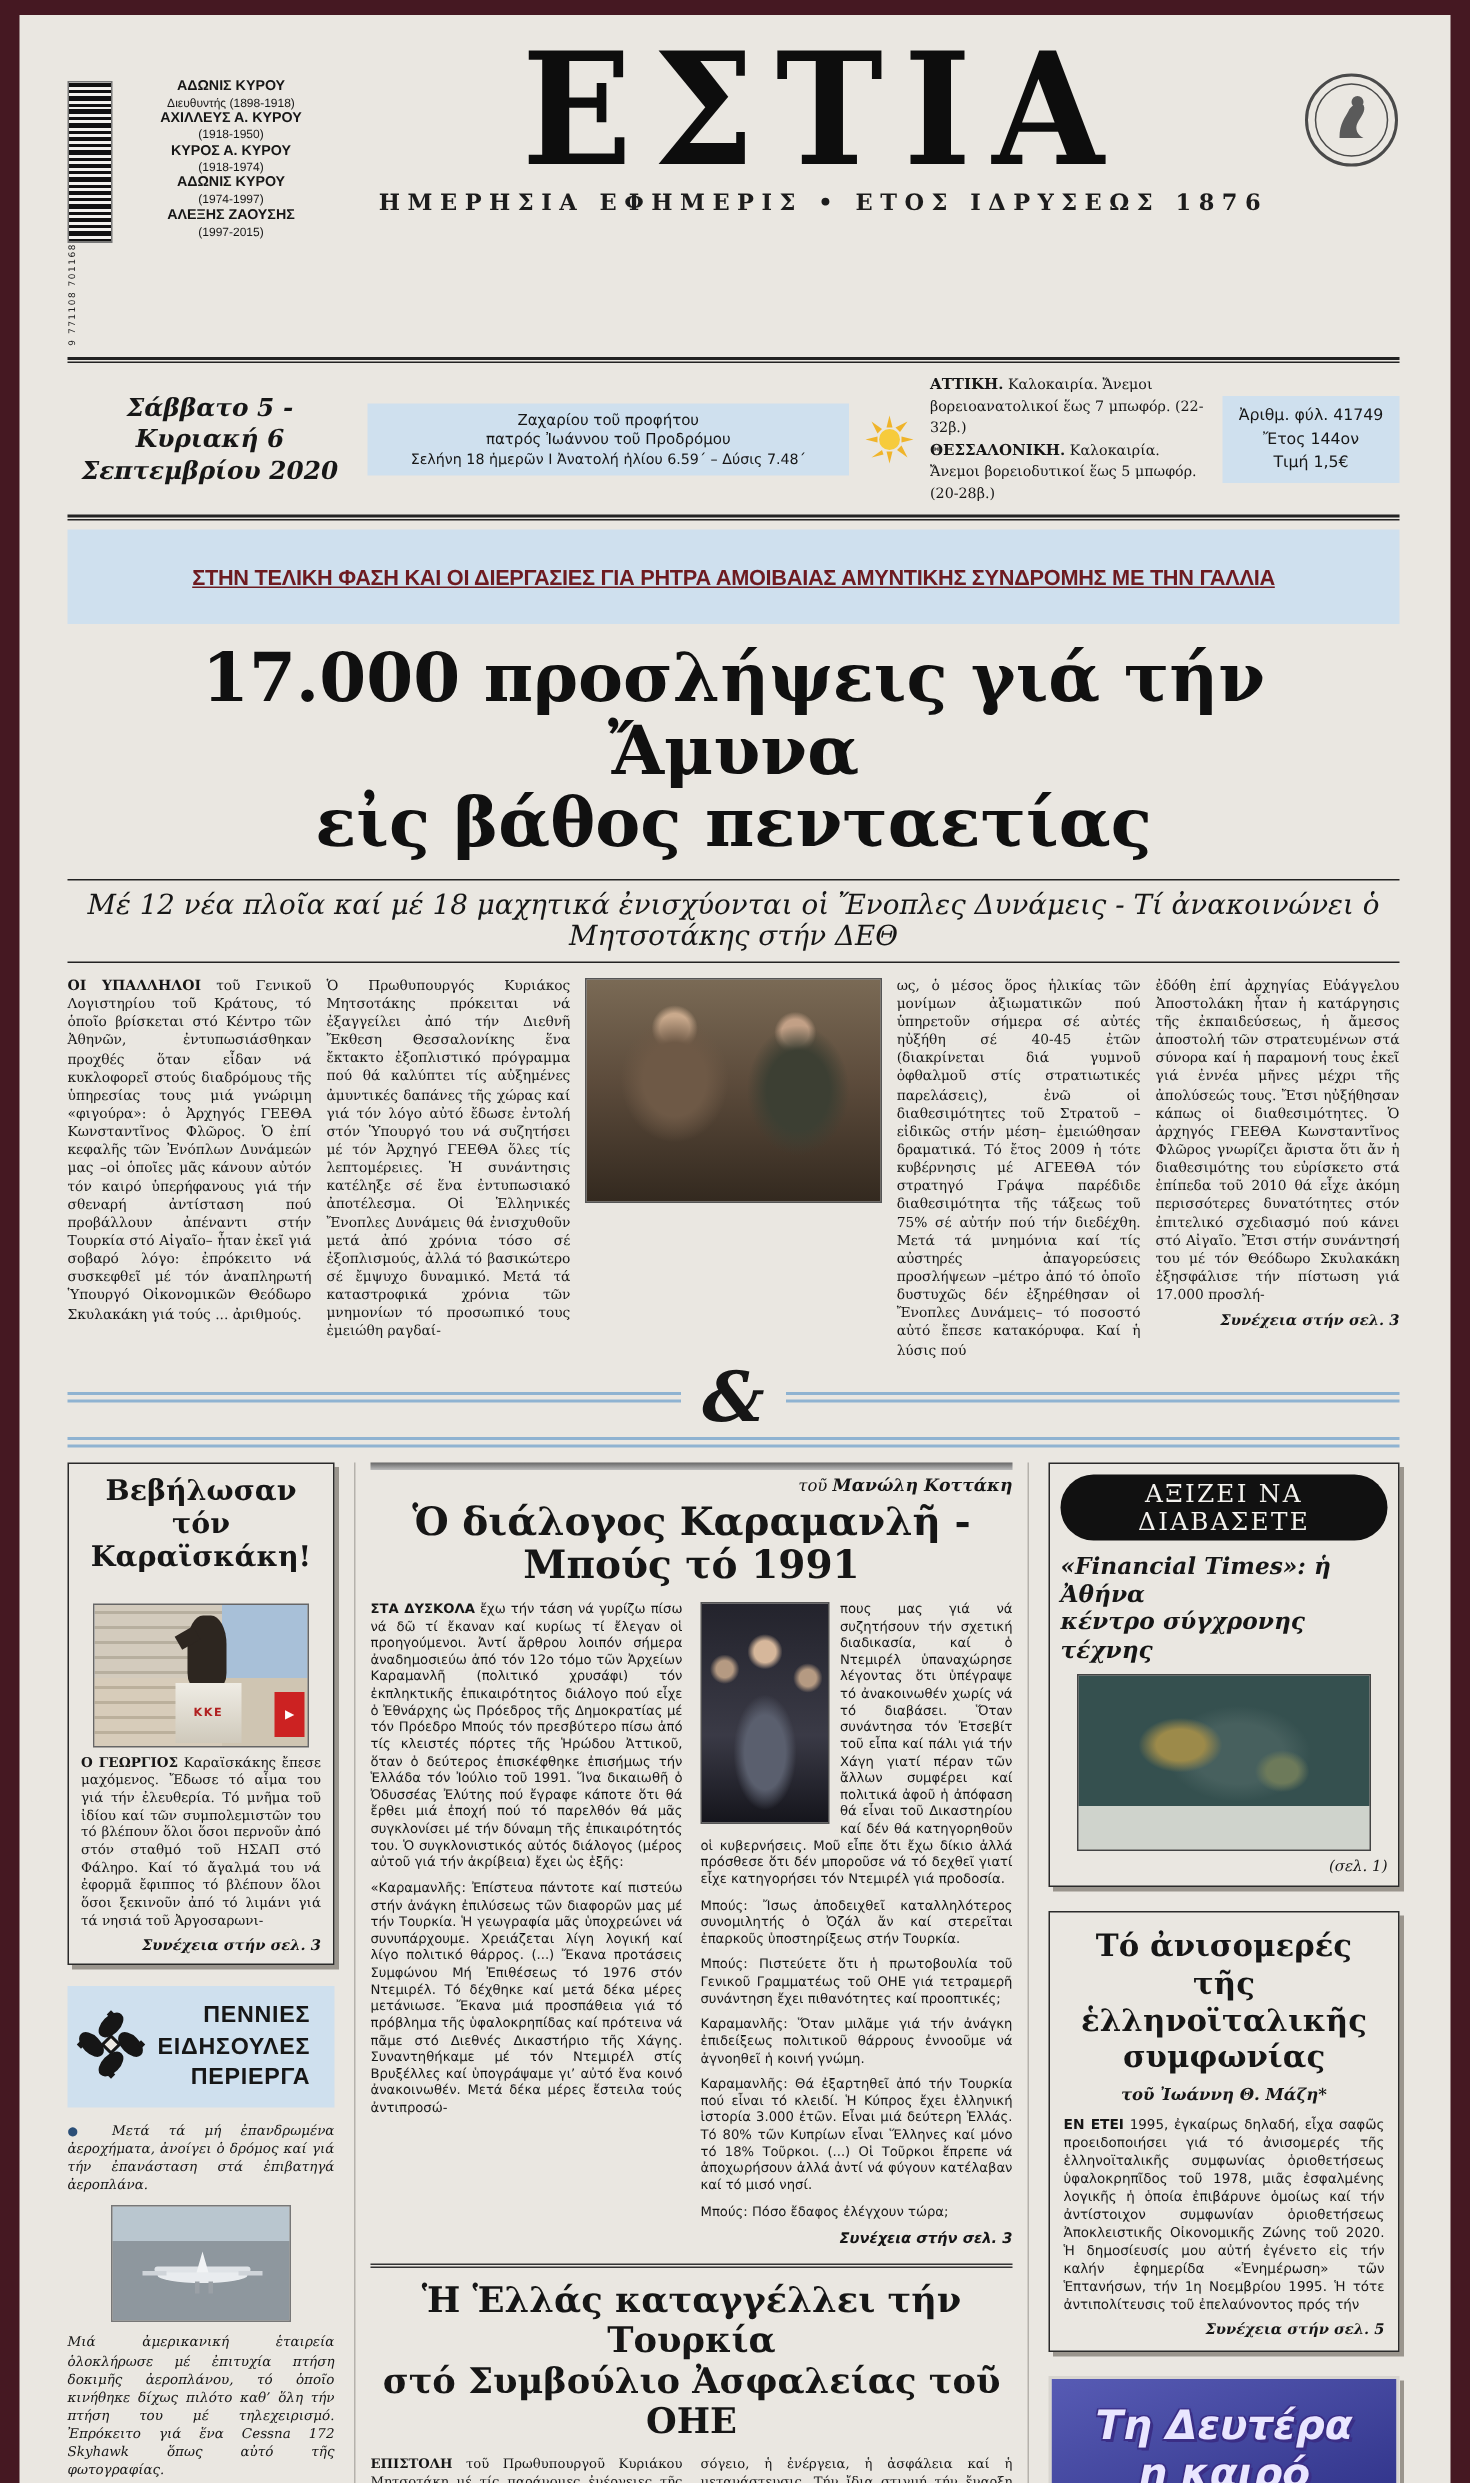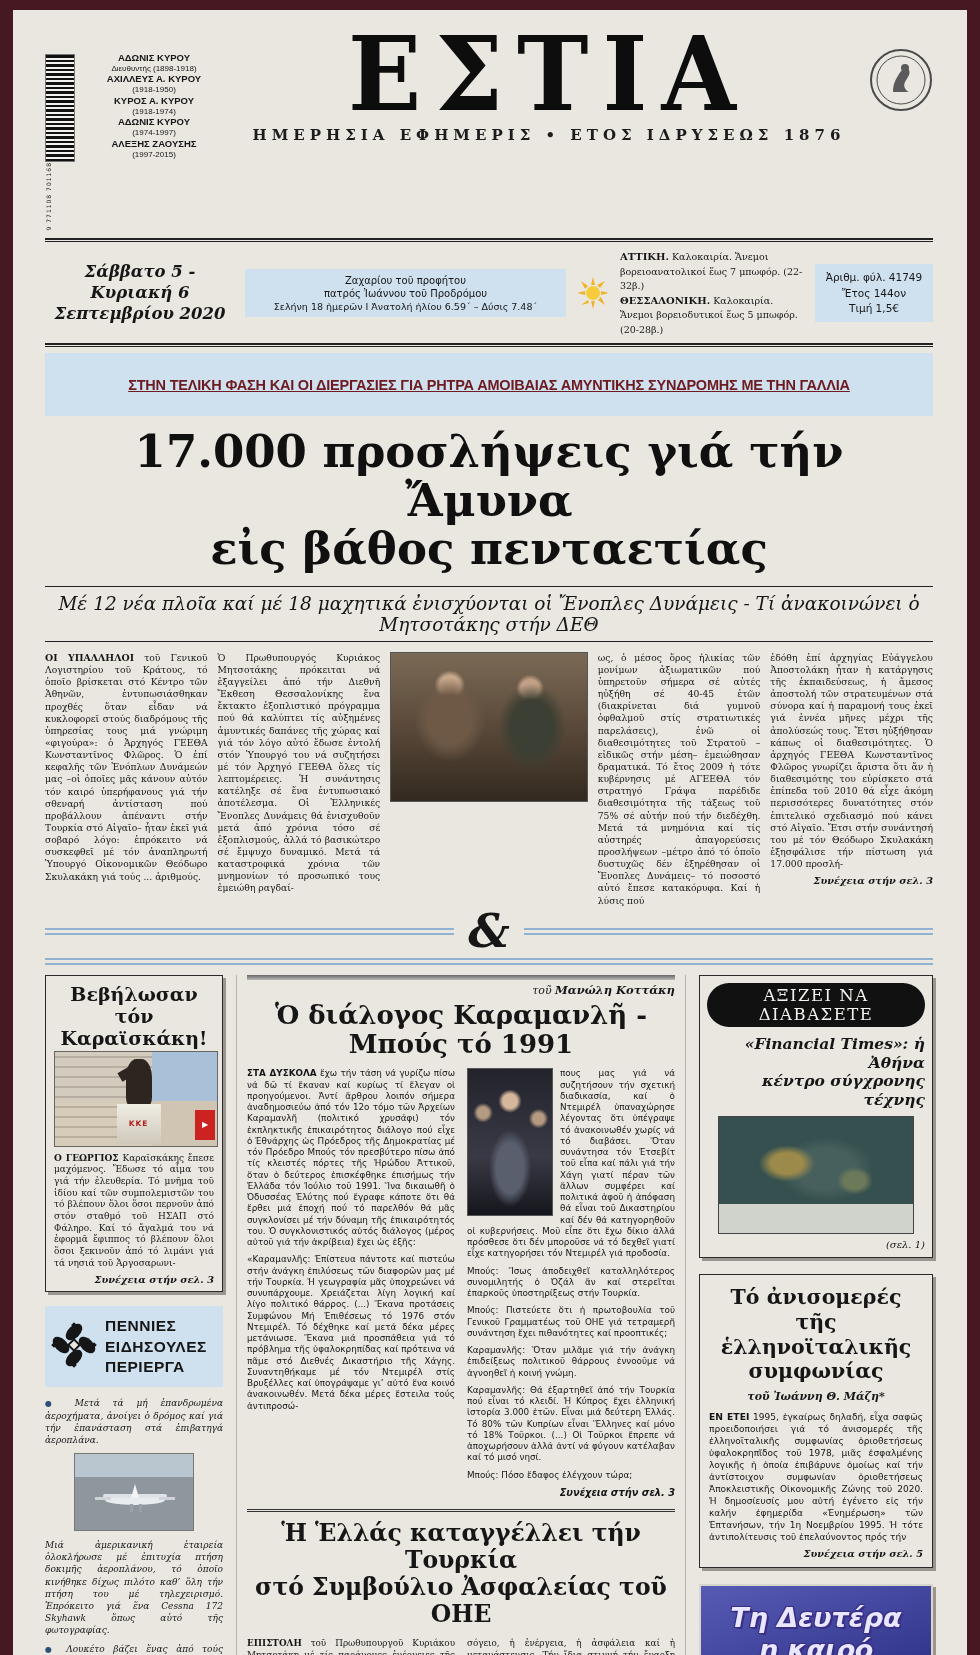--- a/index.html
+++ b/index.html
@@ -63,35 +63,35 @@
   .mid-grid { display:flex; gap:13px; }
   .col-left { width:178px; }
   .col-center { width:450px; border-left:1px solid #b5b2ac; border-right:1px solid #b5b2ac; padding:0 10px; }
   .col-right { width:234px; }
 
   .boxed { border:1.5px solid #2a2a2a; box-shadow:3px 3px 0 #9a958d; background:#eae7e1; }
 
   
   .karai { padding:8px 8px 6px 8px; }
   .karai h3 { text-align:center; font-size:19px; line-height:1.15; }
-  .statue-photo { margin:1px auto 6px auto; width:164px; height:96px; border:1px solid #666; position:relative; overflow:hidden;
+  .statue-photo { margin:19px auto 6px auto; width:144px; height:96px; border:1px solid #666; position:relative; overflow:hidden;
      background: linear-gradient(180deg,#a8c0d8 0 52%, #cfc5b2 52% 100%); }
   .statue-bldg { position:absolute; left:0; top:0; width:60%; height:100%;
      background: repeating-linear-gradient(0deg,#d8cdbb 0 8px,#b9ad99 8px 10px), linear-gradient(90deg,#d8cdbb,#c4b8a4); opacity:.9; }
   .statue-fig { position:absolute; left:44%; top:8%; width:26px; height:48px; background:#2d2620; border-radius:40% 40% 20% 20%; }
   .statue-fig:before { content:""; position:absolute; left:-7px; top:10px; width:14px; height:10px; background:#2d2620; transform:rotate(-30deg); }
   .statue-ped { position:absolute; left:38%; top:56%; width:44px; height:40px; background:linear-gradient(180deg,#efece4,#cfc9bb); text-align:center; }
   .statue-ped span { color:#b01f1f; font-family:"DejaVu Sans",sans-serif; font-weight:bold; font-size:7.5px; letter-spacing:1px; line-height:40px; }
   .statue-sign { position:absolute; right:2px; bottom:6px; width:20px; height:30px; background:#c22; }
   .statue-sign:after { content:"▶"; color:#fff; font-size:8px; display:block; text-align:center; margin-top:10px; }
   .karai .kbody { font-size:9px; line-height:1.3; text-align:justify; }
 
   
   .pennies-head { margin-top:14px; background:#cfe0ee; display:flex; align-items:center; gap:8px; padding:10px 6px; }
-  .pennies-head .ptxt { font-family:"Liberation Sans","DejaVu Sans",sans-serif; font-weight:bold; font-size:15.5px; line-height:1.3; letter-spacing:0.5px; }
+  .pennies-head .ptxt { font-family:"Liberation Sans","DejaVu Sans",sans-serif; font-weight:bold; font-size:15.5px; line-height:1.3; letter-spacing:0.5px;text-align:right; }
   .pennies-items { margin-top:10px; font-style:italic; font-size:9px; line-height:1.35; text-align:justify; }
   .pennies-items p { margin-bottom:7px; }
   .bullet { color:#2b4f77; font-size:8px; }
   .plane-photo { width:120px; height:78px; border:1px solid #777; margin:2px auto 8px auto; position:relative; overflow:hidden;
      background:linear-gradient(180deg,#b9c6cf 0 30%, #8e979e 30% 100%); }
 
   
   .kott-toprule { height:5px; background:linear-gradient(180deg,#666,#bbb); margin-bottom:3px; }
   .byline { text-align:right; font-style:italic; font-size:11px; margin:2px 0 4px 0; }
   .byline b { font-size:11.5px; }
@@ -109,21 +109,21 @@
 
   
   .un { border-top:3px double #333; margin-top:10px; padding-top:8px; }
   .un h2 { text-align:center; font-size:23.5px; line-height:1.15; margin-bottom:10px; }
   .un-body { display:flex; gap:12px; font-size:8.8px; line-height:1.3; text-align:justify; }
   .un-body > div { width:208px; }
 
   
   .worth { padding:7px; }
   .worth-head { background:#111; color:#f4f2ee; text-align:center; font-size:16.5px; letter-spacing:1.5px; padding:3px 0;border-radius:22px; }
-  .worth-title { text-align:right; font-style:italic; font-weight:bold; font-size:15.5px; line-height:1.2; margin:8px 0 7px 0; }
+  .worth-title { text-align:left; font-style:italic; font-weight:bold; font-size:15.5px; line-height:1.2; margin:8px 0 7px 0; }
   .art-photo { width:196px; height:118px; margin:0 auto; border:1px solid #444;
      background: radial-gradient(40px 26px at 35% 40%, #9c8a4a 0 40%, transparent 70%),
        radial-gradient(26px 20px at 70% 55%, #6d7a5a 0 40%, transparent 70%),
        radial-gradient(60px 40px at 55% 45%, #47605e 0 50%, transparent 80%),
        linear-gradient(180deg,#35504f 0 75%, #cfd3cc 75% 100%); }
   .worth-ref { text-align:right; font-style:italic; font-size:10px; margin-top:5px; }
 
   .mazis { margin-top:16px; padding:10px 9px 8px 9px; }
   .mazis h3 { text-align:center; font-size:20.5px; line-height:1.2; }
   .mazis .mby { text-align:center; font-style:italic; font-weight:bold; font-size:11px; margin:6px 0 8px 0; }

